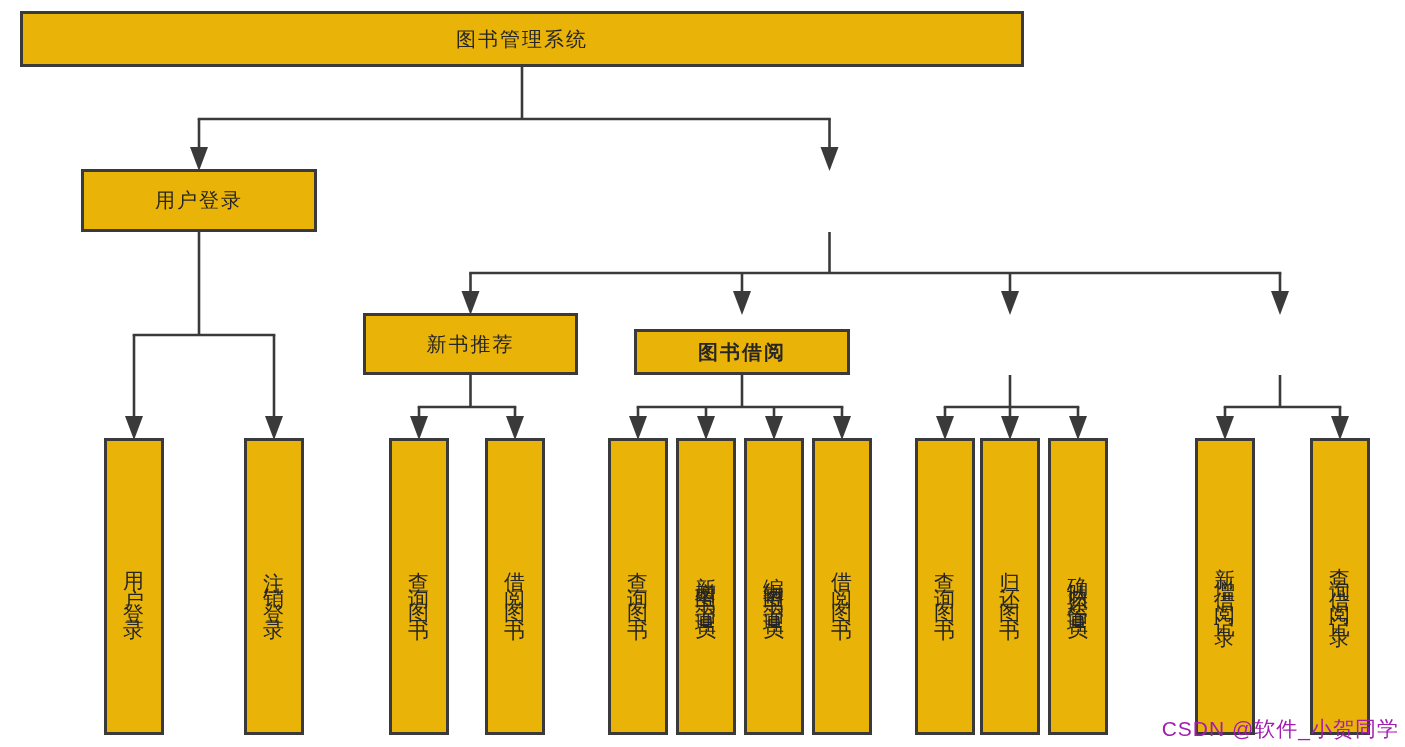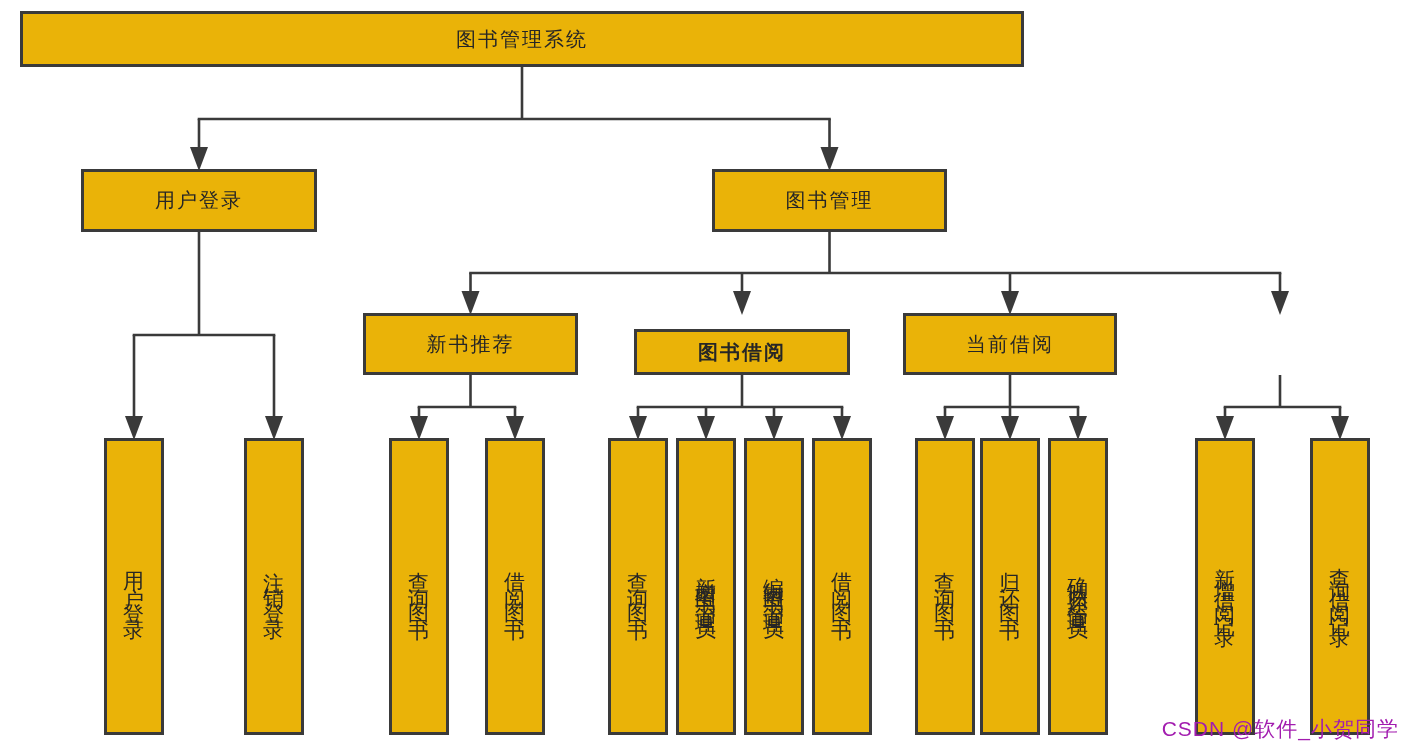--- a/index.html
+++ b/index.html
@@ -121,23 +121,20 @@
     </div>
     <div class="node h" style="left: 81px; top: 169px; width: 236px; height: 63px;">
       <span class="lbl">用户登录</span>
     </div>
     <div class="node v" style="left: 104px; top: 438px; width: 60px; height: 297px;">
       <span class="lbl sp4">用户登录</span>
     </div>
     <div class="node v" style="left: 244px; top: 438px; width: 60px; height: 297px;">
       <span class="lbl sp4">注销登录</span>
     </div>
-    <div class="node h" style="left: 712px; top: 169px; width: 235px; height: 63px;">
-      <span class="lbl">图书管理</span>
-    </div>
     <div class="node h" style="left: 363px; top: 313px; width: 215px; height: 62px;">
       <span class="lbl">新书推荐</span>
     </div>
     <div class="node v" style="left: 389px; top: 438px; width: 60px; height: 297px;">
       <span class="lbl sp4">查询图书</span>
     </div>
     <div class="node v" style="left: 485px; top: 438px; width: 60px; height: 297px;">
       <span class="lbl sp4">借阅图书</span>
     </div>
     <div class="node h" style="left: 634px; top: 329px; width: 216px; height: 46px; font-weight: bold;">
@@ -148,23 +145,20 @@
     </div>
     <div class="node v" style="left: 676px; top: 438px; width: 60px; height: 297px;">
       <span class="lbl sp9">新增图书（管理员）</span>
     </div>
     <div class="node v" style="left: 744px; top: 438px; width: 60px; height: 297px;">
       <span class="lbl sp9">编辑图书（管理员）</span>
     </div>
     <div class="node v" style="left: 812px; top: 438px; width: 60px; height: 297px;">
       <span class="lbl sp4">借阅图书</span>
     </div>
-    <div class="node h" style="left: 903px; top: 313px; width: 214px; height: 62px;">
-      <span class="lbl">当前借阅</span>
-    </div>
     <div class="node v" style="left: 915px; top: 438px; width: 60px; height: 297px;">
       <span class="lbl sp4">查询图书</span>
     </div>
     <div class="node v" style="left: 980px; top: 438px; width: 60px; height: 297px;">
       <span class="lbl sp4">归还图书</span>
     </div>
     <div class="node v" style="left: 1048px; top: 438px; width: 60px; height: 297px;">
       <span class="lbl sp9">确认归还（管理员）</span>
     </div>
     <div class="node v" style="left: 1195px; top: 438px; width: 60px; height: 297px;">

